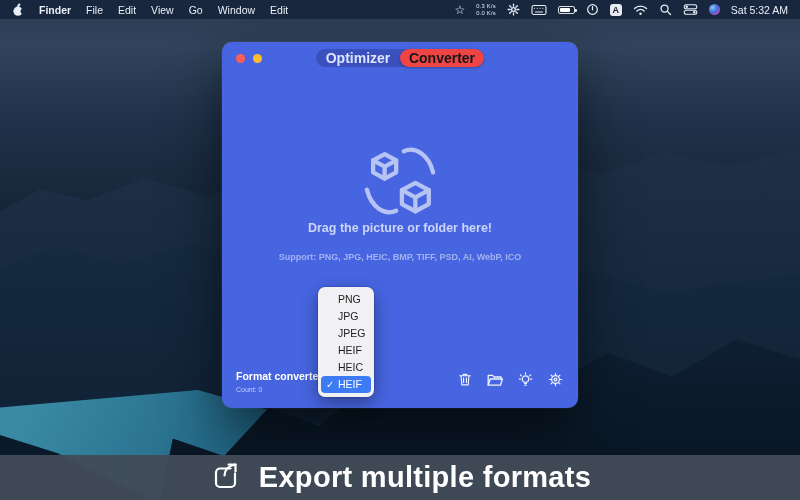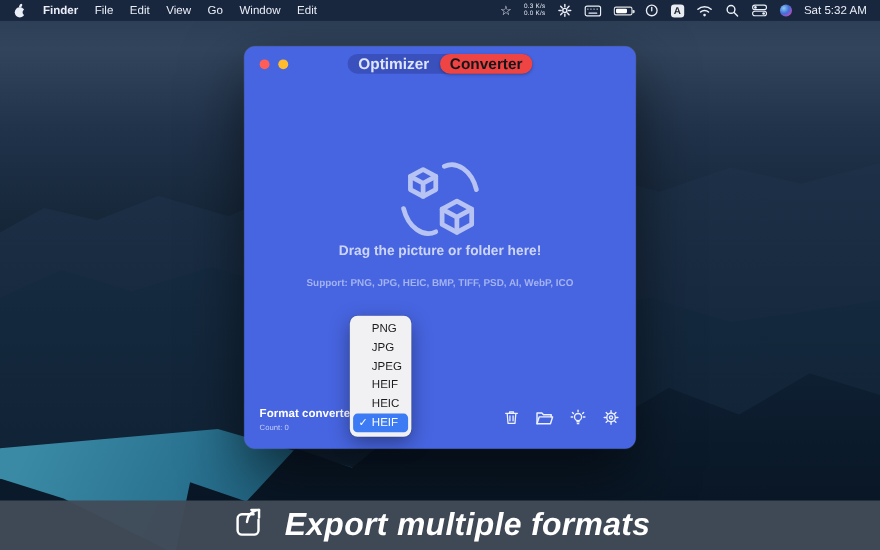--- a/index.html
+++ b/index.html
@@ -96,21 +96,21 @@
     padding-left:17px; font-size:10.5px; color:#1c1c1e; border-radius:4px;
     cursor:default; white-space:nowrap; }
   .popup-item.selected { background:#3c7bf4; color:#ffffff; }
   .popup-item .check { position:absolute; left:5px; top:0; font-size:10px; }
 
   
   .caption-bar { position:absolute; left:0; top:455px; width:800px; height:45px;
     background:rgba(66,75,87,.96); display:flex; align-items:center;
     justify-content:center; gap:20px; z-index:35; }
   .caption-text { color:#ffffff; font-size:29px; font-weight:600;
-    letter-spacing:.3px;font-style:italic; }
+    letter-spacing:.3px; }
 </style>
 </head>
 <body>
 
 <div class="desktop">
   <div class="ridge-far"></div>
   <div class="ridge-mid"></div>
   <div class="water"></div>
   <div class="ridge-near"></div>
   <div class="cliff-left"></div>

